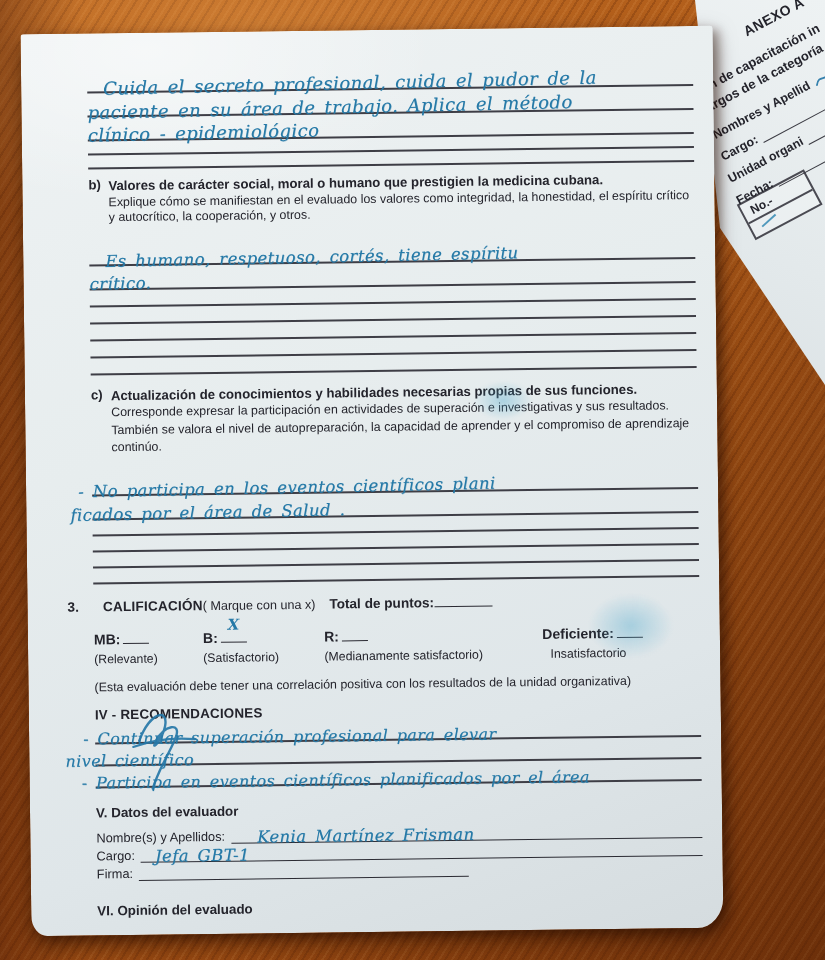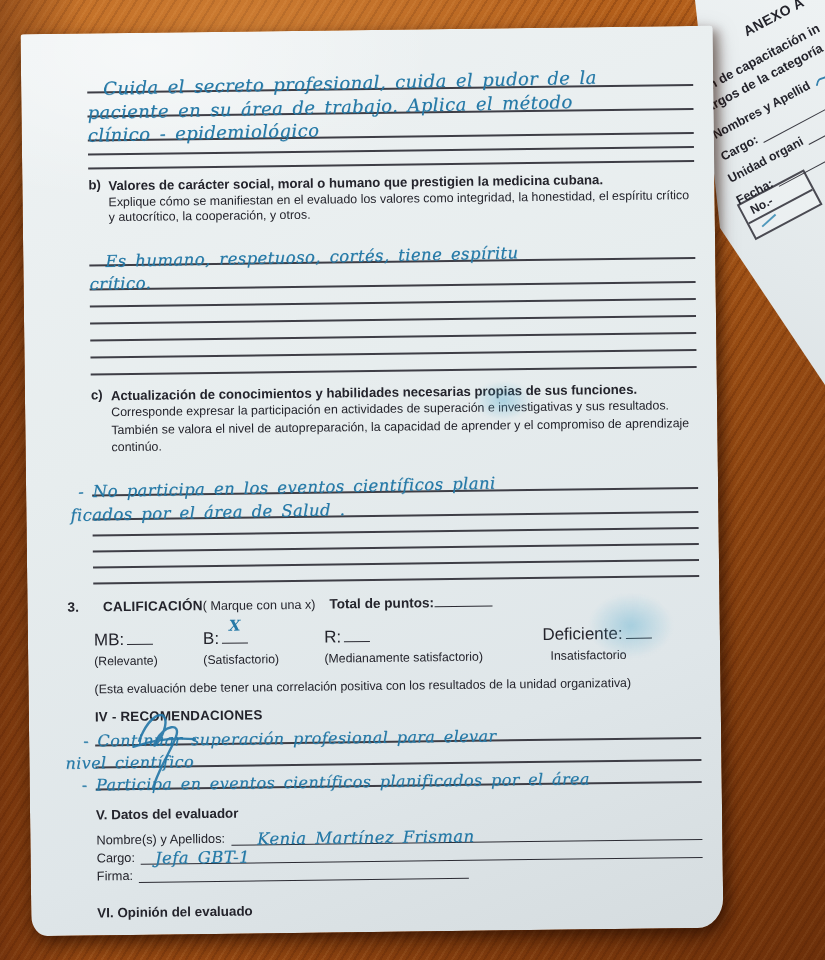--- a/index.html
+++ b/index.html
@@ -54,21 +54,21 @@
   .pc{margin-top:12px;}
   .s3{display:flex;align-items:baseline;margin-top:14px;font-size:13.6px;white-space:nowrap;}
   .s3 .num{font-weight:bold;margin-left:-26px;margin-right:24px;}
   .s3 .t{font-weight:bold;letter-spacing:.2px;}
   .s3 .paren{font-size:12.6px;}
   .s3 .tot{font-weight:bold;margin-left:14px;}
   .blank{display:inline-block;border-bottom:1.6px solid #2b2b33;height:12px;}
   .grades{display:flex;margin-top:16px;}
   .g{box-sizing:border-box;}
   .g1{width:18%}.g2{width:20%}.g3{width:36%}.g4{width:26%}
-  .gcode{font-weight:normal;font-size:17px;}
+  .gcode{font-weight:bold;font-size:14px;}
   .gslot{display:inline-block;width:26px;border-bottom:1.6px solid #2b2b33;height:13px;position:relative;margin-left:3px;}
   .gmark{position:absolute;left:7px;top:-13px;font-family:"DejaVu Serif",serif;font-style:italic;font-weight:bold;font-size:15px;color:#2579a7;}
   .gnote{font-size:12.3px;margin-top:4px;}
   .note{font-size:12.4px;margin-top:14px;}
   .h4{font-weight:bold;font-size:13.4px;margin-top:13px;letter-spacing:.2px;}
   .recrow{height:20px;position:relative;}
   .recrow .hw{position:absolute;bottom:-6px;white-space:nowrap;font-size:16px;}
   .h5{font-weight:bold;font-size:13.4px;margin-top:17px;}
   .frow{display:flex;align-items:flex-end;font-size:12.8px;height:17px;margin-top:1px;}
   .flab{white-space:nowrap;}

